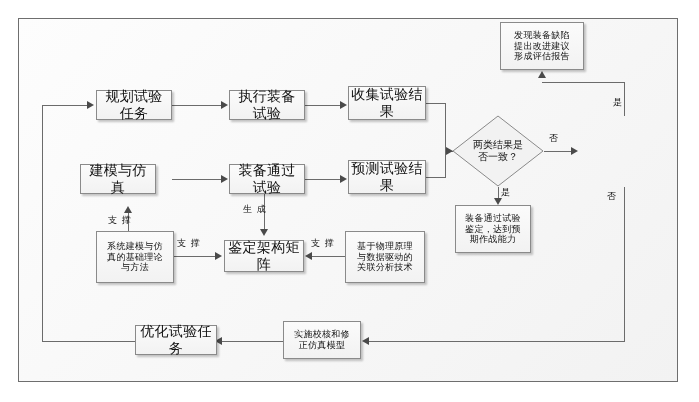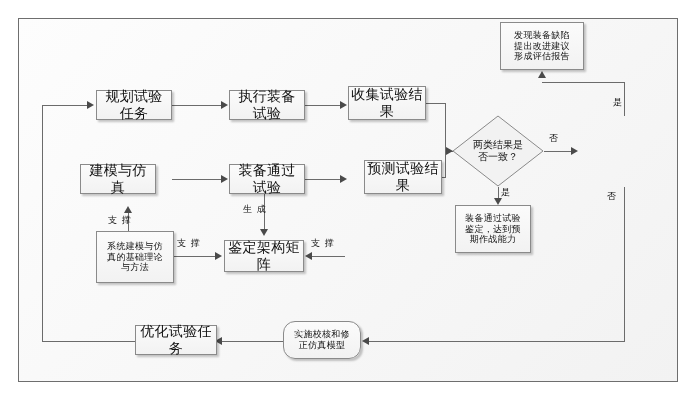--- a/index.html
+++ b/index.html
@@ -111,40 +111,43 @@
   <div class="node" style="left:96px; top:90px; width:76px; height:30px;">规划试验任务</div>
 
   <div class="node" style="left:229px; top:90px; width:76px; height:30px;">执行装备试验</div>
 
   <div class="node" style="left:348px; top:86px; width:78px; height:34px;">收集试验结果</div>
 
   <div class="node" style="left:80px; top:164px; width:76px; height:30px;">建模与仿真</div>
 
   <div class="node" style="left:229px; top:164px; width:76px; height:30px;">装备通过试验</div>
 
-  <div class="node" style="left:364px; top:160px; width:78px; height:34px;text-align:center;">预测试验结果</div>
+  <div class="node" style="left:348px; top:160px; width:78px; height:34px;text-align:center;">预测试验结果</div>
 
   <div class="node" style="left:224px; top:240px; width:80px; height:32px;">鉴定架构矩阵</div>
 
   <div class="node small" style="left:96px; top:231px; width:78px; height:52px;">系统建模与仿
 真的基础理论
 与方法</div>
 
+  <div class="node small" style="left:345px; top:231px; width:80px; height:52px;">基于物理原理
+与数据驱动的
+关联分析技术</div>
 
   <div class="node small" style="left:455px; top:205px; width:76px; height:48px;">装备通过试验
 鉴定，达到预
 期作战能力</div>
 
   <div class="node small" style="left:500px; top:22px; width:84px; height:48px;">发现装备缺陷
 提出改进建议
 形成评估报告</div>
 
   <div class="node" style="left:135px; top:325px; width:82px; height:30px;">优化试验任务</div>
 
-  <div class="node small" style="left:283px; top:321px; width:78px; height:38px;border-radius:12px;">实施校核和修
+  <div class="node small" style="left:283px; top:321px; width:78px; height:38px;">实施校核和修
 正仿真模型</div>
 
   <div class="diamond" style="left:452px; top:115px; width:92px; height:72px;">
     <svg class="dshape" viewBox="0 0 92 72" preserveAspectRatio="none">
       <polygon points="46,1 91,36 46,71 1,36" fill="#f2f2f2" stroke="#8a8a8a" stroke-width="1"></polygon>
     </svg>
     <div class="dtext">两类结果是
 否一致？</div>
   </div>
 

